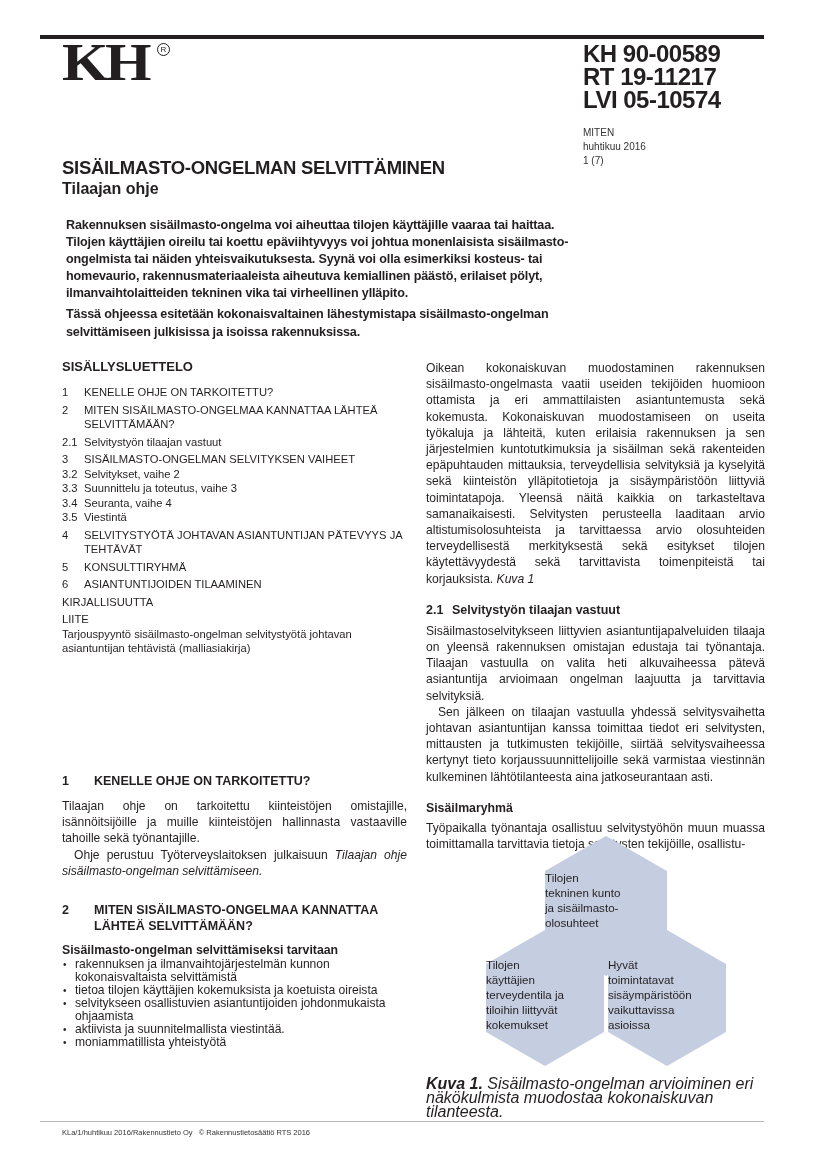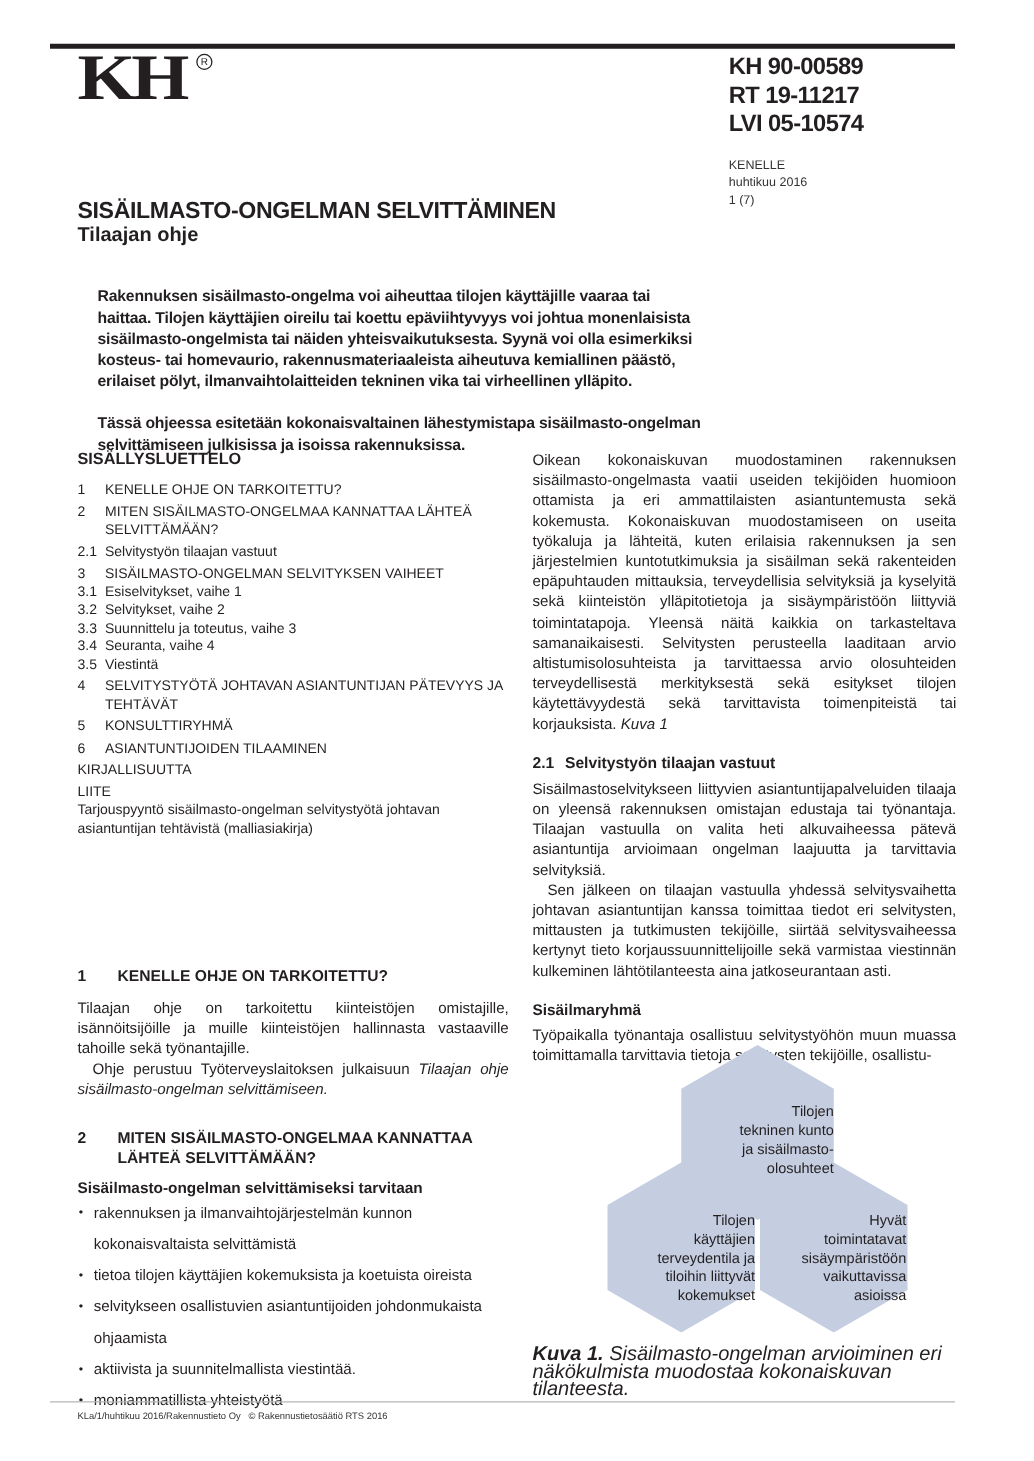--- a/index.html
+++ b/index.html
@@ -4,67 +4,67 @@
 <style>
   html, body { margin: 0; padding: 0; background: #ffffff; }
   body {
     width: 827px; height: 1169px; position: relative; overflow: hidden;
     font-family: "Liberation Sans", sans-serif; color: #231f20;
   }
   .abs { position: absolute; }
   .top-rule { left: 40px; top: 35px; width: 724px; height: 4px; background: #231f20; }
   .logo { left: 62px; top: 41px; font-family: "Liberation Serif", serif; font-weight: 900; font-size: 52px; letter-spacing: -3px; line-height: 44px; transform: scaleX(1.15); transform-origin: left top; }
   .reg { left: 157px; top: 43px; font-size: 11px; border: 1px solid #231f20; border-radius: 50%; width: 11px; height: 11px; line-height: 11px; text-align: center; font-size: 8px; }
-  .codes { left: 583px; top: 42px; font-weight: bold; font-size: 19px; line-height: 23px; letter-spacing: -0.5px; }
+  .codes { left: 583px; top: 42px; font-weight: bold; font-size: 24px; line-height: 23px; letter-spacing: -0.5px; }
   .meta { left: 583px; top: 126px; font-size: 10px; line-height: 14px; color: #333; }
   .title { left: 62px; top: 157px; font-weight: bold; font-size: 18.5px; line-height: 22px; letter-spacing: -0.3px; }
   .subtitle { left: 62px; top: 179px; font-weight: bold; font-size: 16px; line-height: 20px; }
   .intro { left: 62px; top: 213px; width: 520px; font-weight: bold; font-size: 12.6px; line-height: 17.1px; letter-spacing: -0.15px; }
-  .intro p { margin: 16px; }
+  .intro p { margin: 4px; }
   .col-left { left: 62px; width: 345px; }
   .col-right { left: 426px; width: 339px; }
   .toc-heading { top: 359px; font-weight: bold; font-size: 13px; line-height: 16px; }
   .toc { top: 385px; font-size: 11.2px; line-height: 14.5px; }
   .toc-item { display: flex; margin-bottom: 0; }
   .toc-item.gap { margin-top: 3px; }
   .toc-num { width: 22px; flex: none; }
   .toc-text { flex: 1; }
   .toc-plain { margin-top: 3px; }
   .h1 { font-weight: bold; font-size: 12.5px; line-height: 16px; display: flex; }
   .h1 .num { width: 32px; flex: none; }
   .body-text { font-size: 12.1px; line-height: 16.2px; text-align: justify; }
   .body-text p { margin: 0; }
   .indent { text-indent: 12px; }
   .h2 { font-weight: bold; font-size: 12.5px; line-height: 16px; display: flex; }
   .h2 .num { width: 26px; flex: none; }
   .h3 { font-weight: bold; font-size: 12.3px; line-height: 16px; }
-  .bullets { margin: 0; padding: 0; list-style: none; font-size: 12.1px; line-height: 25px; }
+  .bullets { margin: 0; padding: 0; list-style: none; font-size: 12.1px; line-height: 13px; }
   .bullets li { position: relative; padding-left: 13px; }
   .bullets li::before { content: "•"; position: absolute; left: 1px; top: 0; font-size: 10px; }
   .diagram { left: 478px; top: 836px; width: 256px; height: 230px; }
-  .hex-text { position: absolute; text-align: right; font-size: 11.6px; line-height: 15px; color: #231f20; margin-top: 12px; }
+  .hex-text { position: absolute; text-align: left; font-size: 11.6px; line-height: 15px; color: #231f20; }
   .caption { top: 1077px; font-size: 16px; line-height: 14px; font-style: italic; }
   .caption b { font-weight: bold; }
   .footer-rule { left: 40px; top: 1121px; width: 724px; height: 1px; background: #b5b5b5; }
   .footer { left: 62px; top: 1128px; font-size: 7.5px; line-height: 10px; color: #333; }
 </style>
 </head>
 <body>
 
 <div class="abs top-rule"></div>
 <div class="abs logo">KH</div>
 <div class="abs reg">R</div>
 
 <div class="abs codes">
   <div>KH 90-00589</div>
   <div>RT 19-11217</div>
   <div>LVI 05-10574</div>
 </div>
 <div class="abs meta">
-  <div>KENELLE</div>
+  <div>MITEN</div>
   <div>huhtikuu 2016</div>
   <div>1 (7)</div>
 </div>
 
 <div class="abs title">SISÄILMASTO-ONGELMAN SELVITTÄMINEN</div>
 <div class="abs subtitle">Tilaajan ohje</div>
 
 <div class="abs intro">
   <p>Rakennuksen sisäilmasto-ongelma voi aiheuttaa tilojen käyttäjille vaaraa tai haittaa. Tilojen käyttäjien oireilu tai koettu epäviihtyvyys voi johtua monenlaisista sisäilmasto-ongelmista tai näiden yhteisvaikutuksesta. Syynä voi olla esimerkiksi kosteus- tai homevaurio, rakennusmateriaaleista aiheutuva kemiallinen päästö, erilaiset pölyt, ilmanvaihtolaitteiden tekninen vika tai virheellinen ylläpito.</p>
   <p>Tässä ohjeessa esitetään kokonaisvaltainen lähestymistapa sisäilmasto-ongelman selvittämiseen julkisissa ja isoissa rakennuksissa.</p>
@@ -80,24 +80,20 @@
       <span class="toc-num">2</span>
       <span class="toc-text">MITEN SISÄILMASTO-ONGELMAA KANNATTAA LÄHTEÄ SELVITTÄMÄÄN?</span>
     </div>
     <div class="toc-item gap">
       <span class="toc-num">2.1</span>
       <span class="toc-text">Selvitystyön tilaajan vastuut</span>
     </div>
     <div class="toc-item gap">
       <span class="toc-num">3</span>
       <span class="toc-text">SISÄILMASTO-ONGELMAN SELVITYKSEN VAIHEET</span>
-    </div>
-    <div class="toc-item">
-      <span class="toc-num">3.1</span>
-      <span class="toc-text">Esiselvitykset, vaihe 1</span>
     </div>
     <div class="toc-item">
       <span class="toc-num">3.2</span>
       <span class="toc-text">Selvitykset, vaihe 2</span>
     </div>
     <div class="toc-item">
       <span class="toc-num">3.3</span>
       <span class="toc-text">Suunnittelu ja toteutus, vaihe 3</span>
     </div>
     <div class="toc-item">

